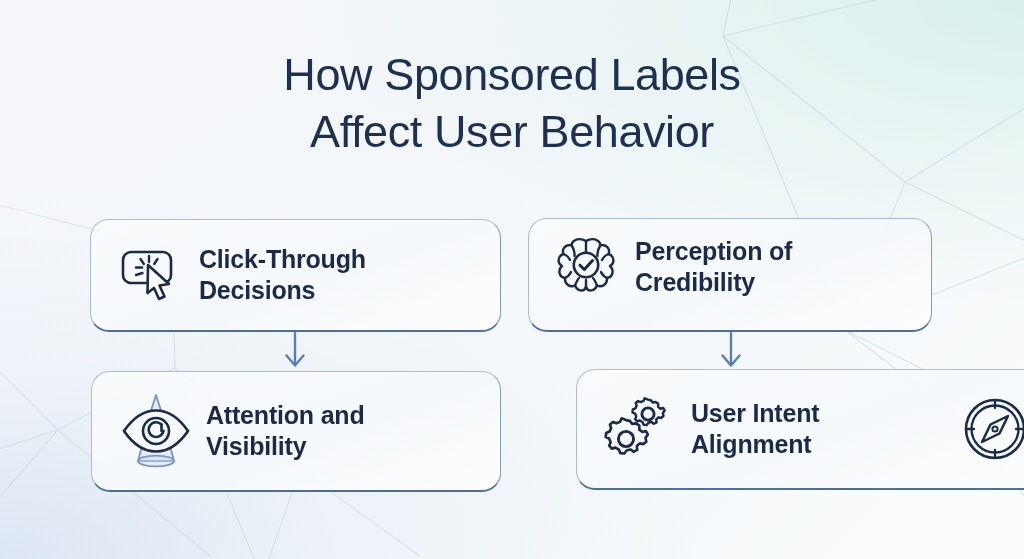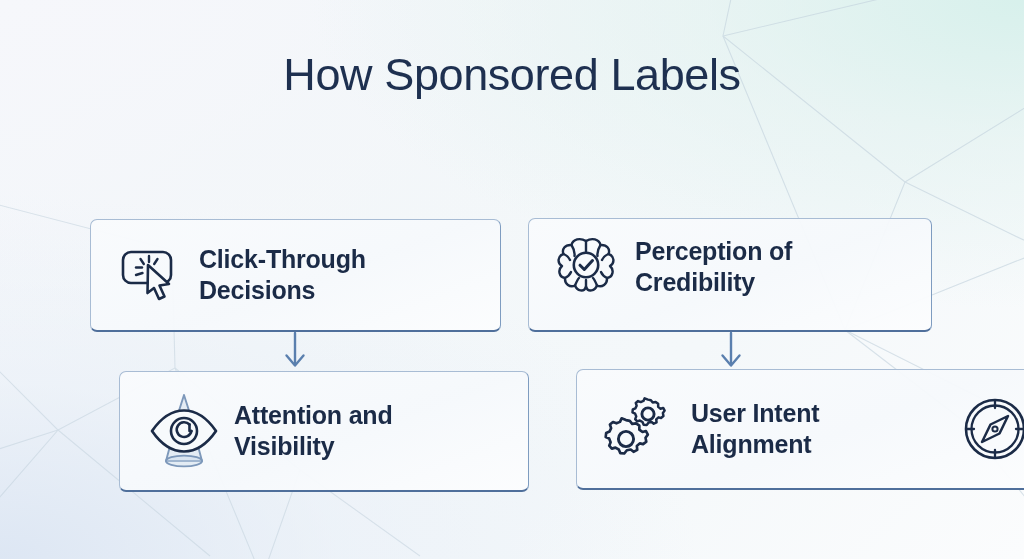--- a/index.html
+++ b/index.html
@@ -49,21 +49,21 @@
     line-height: 57px;
     font-weight: normal;
     color: #1e3050;
     letter-spacing: -0.4px;
   }
 
   
   .card {
     position: absolute;
     box-sizing: border-box;
-    border-radius: 7px;
+    border-radius: 19px;
     background: linear-gradient(160deg, rgba(249,251,253,0.97) 0%, rgba(246,249,252,0.95) 55%, rgba(252,253,254,0.97) 100%);
     border: 1.3px solid #a8bcd4;
     border-bottom: 2.6px solid #4f6f9b;
     border-right: 1.7px solid #7e9cc0;
     display: flex;
     align-items: center;
   }
 
   .card-icon {
     flex: 0 0 auto;
@@ -83,21 +83,21 @@
     margin-left: auto;
     flex: 0 0 auto;
     display: flex;
     align-items: center;
     justify-content: center;
   }
 
   
   #card-click      { left: 90px;  top: 219px; width: 411px; height: 113px; padding: 0 16px 0 28px; }
   #card-perception { left: 528px; top: 218px; width: 404px; height: 114px; padding: 0 16px 16px 24px; }
-  #card-attention  { left: 91px;  top: 371px; width: 410px; height: 121px; padding: 0 22px 0 28px; margin-left: 28px; }
+  #card-attention  { left: 91px;  top: 371px; width: 410px; height: 121px; padding: 0 22px 0 28px; }
   #card-intent     { left: 528px; top: 369px; width: 468px; height: 121px; padding: 0 14px 0 24px; margin-left: 48px; }
 
   #card-click      .card-icon { width: 62px; margin-right: 18px; }
   #card-perception .card-icon { width: 66px; margin-right: 16px; }
   #card-attention  .card-icon { width: 72px; margin-right: 14px; }
   #card-intent     .card-icon { width: 78px; margin-right: 12px; }
 
   
   .connector {
     position: absolute;
@@ -129,20 +129,21 @@
       <path d="M175 368 L300 470 L262 578"></path>
       <path d="M175 368 L262 578"></path>
       <path d="M300 470 L420 556"></path>
       <path d="M-20 200 L172 250"></path>
       <path d="M58 430 L-20 455"></path>
     </g>
   </svg>
 
   <div class="title-block">
     <span class="title-line">How Sponsored Labels</span>
+    <span class="title-line">Affect User Behavior</span>
   </div>
 
   <div class="card" id="card-click">
     <div class="card-icon">
       <svg width="62" height="58" viewBox="0 0 62 58" fill="none" aria-hidden="true">
         <rect x="4" y="6" width="48" height="31" rx="8" stroke="#1b2b47" stroke-width="2.6"></rect>
         <g stroke="#1b2b47" stroke-width="2.4" stroke-linecap="round">
           <path d="M30 10 L30 16"></path>
           <path d="M21.5 13 L24.8 18"></path>
           <path d="M38.5 13 L35.2 18"></path>

